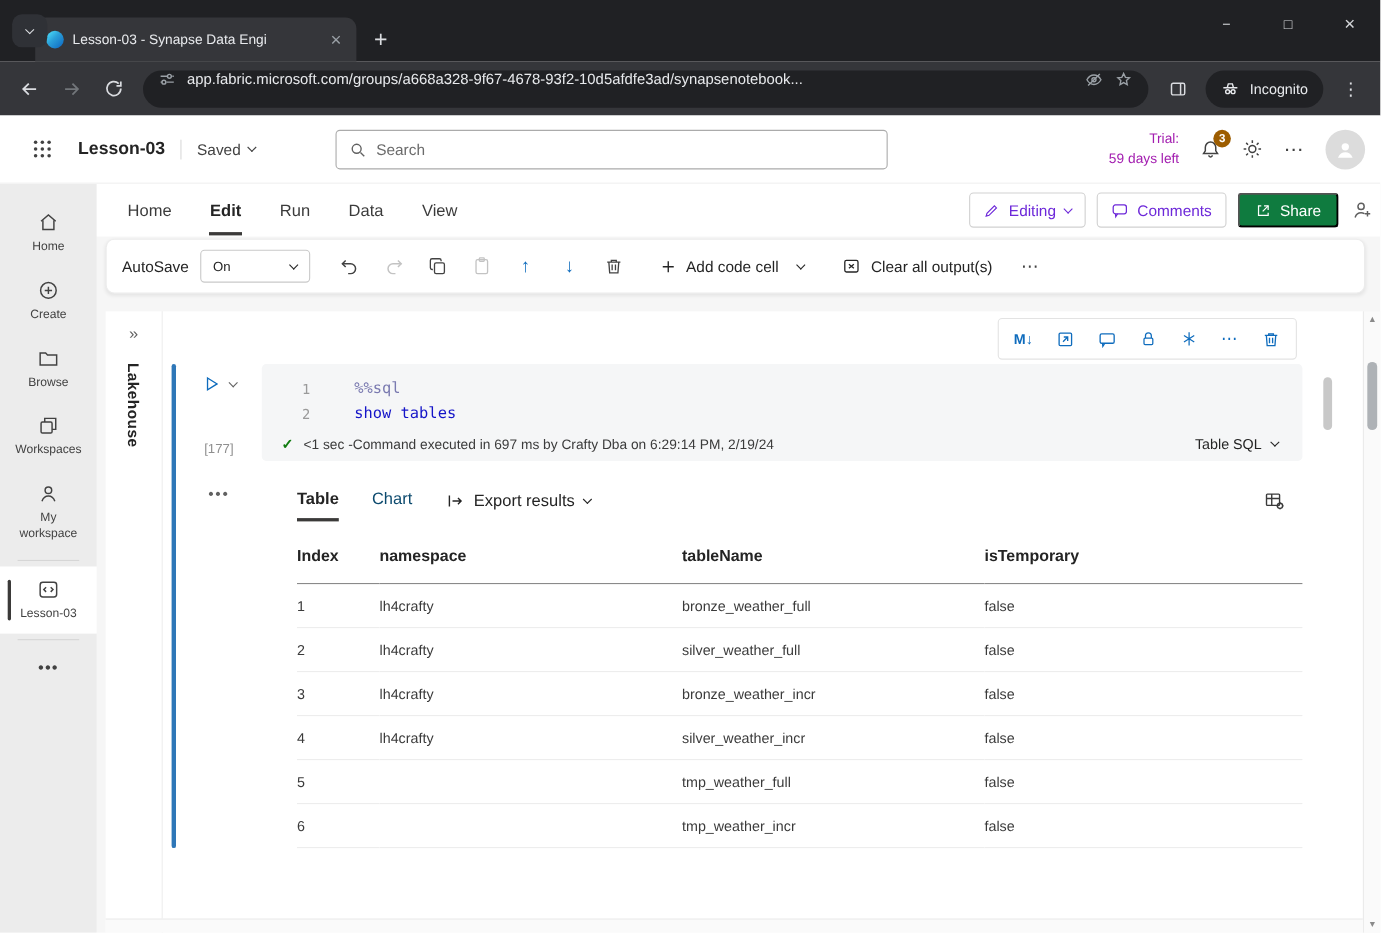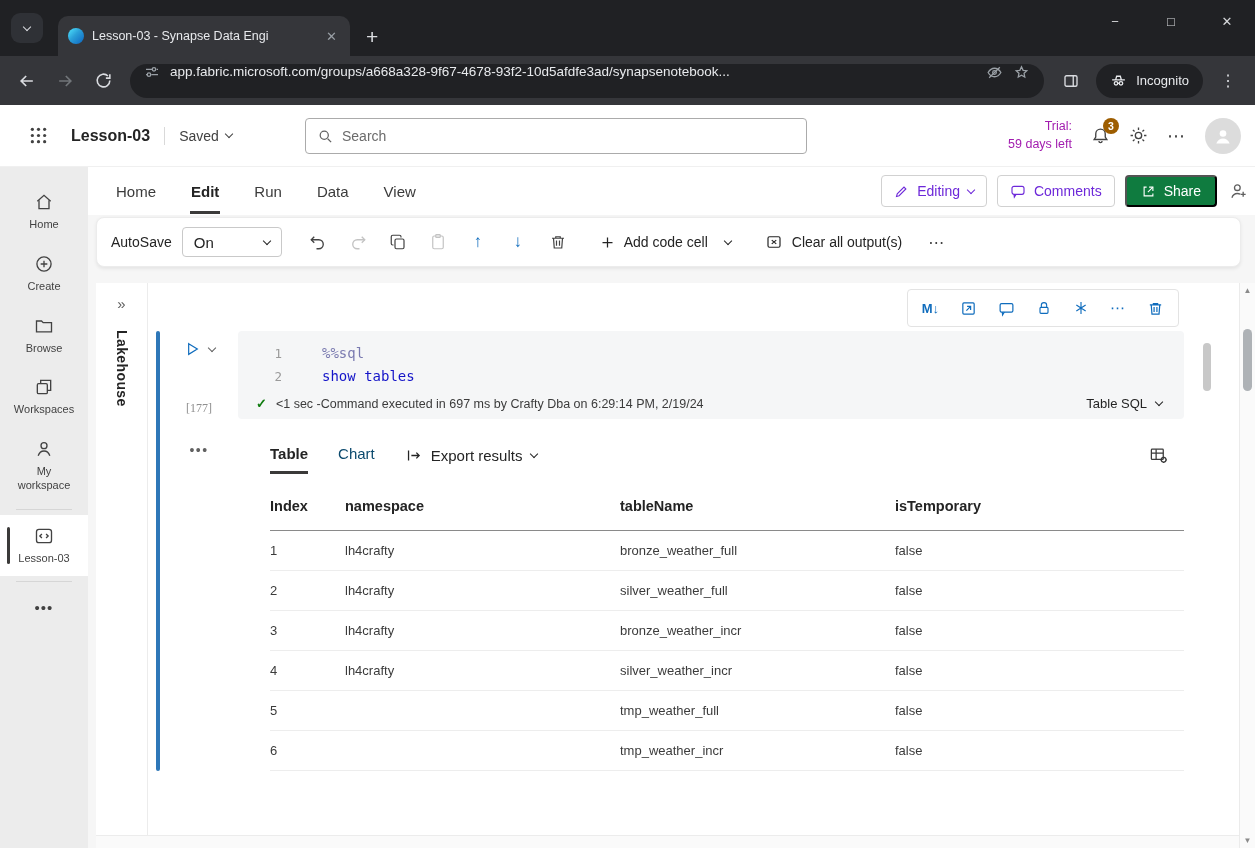--- a/index.html
+++ b/index.html
@@ -3,21 +3,21 @@
 <meta charset="utf-8">
 <style>
 *{margin:0;padding:0;box-sizing:border-box}
 html,body{width:1255px;height:848px;overflow:hidden}
 body{font-family:"Liberation Sans",sans-serif;background:#fff;color:#242424}
 svg{display:block}
 .chev{display:inline-block;width:6px;height:6px;border-right:1.6px solid currentColor;border-bottom:1.6px solid currentColor;transform:rotate(45deg);margin-top:-3px}
 
 .titlebar{height:56px;background:#202124;position:relative;display:flex;align-items:flex-end}
 .tab-search{position:absolute;left:11px;top:13px;width:32px;height:30px;border-radius:9px;background:#2f3136;color:#dadce0;display:flex;align-items:center;justify-content:center}
-.tab{margin-left:58px;width:292px;height:40px;background:#35363a;border-radius:10px 10px 0 0;display:flex;align-items:center;padding:0 10px;color:#e8eaed;min-width:0}
+.tab{margin-left:32px;width:292px;height:40px;background:#35363a;border-radius:10px 10px 0 0;display:flex;align-items:center;padding:0 10px;color:#e8eaed;min-width:0}
 .favicon{width:16px;height:16px;border-radius:50%;background:linear-gradient(135deg,#50e6ff 0%,#2a9fd8 45%,#0c64c0 100%);flex:none}
 .tab-title{flex:1;font-size:12.5px;white-space:nowrap;overflow:hidden;margin:0 8px;color:#e8eaed}
 .tab-close{color:#9aa0a6;font-size:13px;padding:0 3px}
 .newtab{color:#dadce0;font-size:21px;font-weight:300;margin:0 0 9px 16px;line-height:1}
 .win-controls{position:absolute;right:0;top:0;height:42px;display:flex}
 .win-btn{width:56px;display:flex;align-items:center;justify-content:center;color:#d5d7da;font-size:13px}
 .navbar{height:49px;background:#35363a;display:flex;align-items:center;padding:0 10px;gap:4px}
 .nav-icon{width:34px;height:34px;border-radius:50%;display:flex;align-items:center;justify-content:center;color:#dadce0}
 .nav-icon.disabled{color:#72767a}
 .urlbar{flex:1;height:34px;background:#202124;border-radius:17px;display:flex;align-items:flex-start;gap:10px;padding:0 14px;margin:0 6px;min-width:0}
@@ -56,21 +56,21 @@
 .menu-row{height:48px;background:#fff;display:flex;align-items:center;padding-left:27px;flex:none}
 .menu-tab{font-size:15px;color:#3b3b3b;margin-right:33px;padding:14px 1px 11px;border-bottom:3px solid transparent}
 .menu-tab.active{font-weight:700;color:#242424;border-bottom-color:#3b3a39}
 .menu-right{margin-left:auto;display:flex;align-items:center;gap:10px;padding-right:6px}
 .btn-outline{height:32px;border:1px solid #d1d1d1;border-radius:4px;background:#fff;display:flex;align-items:center;gap:8px;padding:0 12px;font-size:14px;color:#6d28d9}
 .btn-share{height:32px;border-radius:4px;background:#0f7b3f;color:#fff;display:flex;align-items:center;gap:8px;padding:0 14px;font-size:14px}
 .collab-icon{color:#5f5f5f;margin-left:2px}
 
 .toolbar-card{margin:2px 14px 0 8px;height:50px;background:#fff;border:1px solid #ececec;border-radius:8px;box-shadow:0 1.6px 3.6px rgba(0,0,0,.07);display:flex;align-items:center;padding:0 14px;flex:none}
 .autosave-label{font-size:14px;color:#242424;margin-right:10px}
-.on-select{height:30px;width:100px;border:1px solid #c9c9c9;border-radius:4px;display:flex;align-items:center;justify-content:space-between;padding:0 11px;font-size:15px;color:#242424;margin-right:16px}
+.on-select{height:30px;width:100px;border:1px solid #c9c9c9;border-radius:4px;display:flex;align-items:center;justify-content:space-between;padding:0 11px;font-size:12px;color:#242424;margin-right:16px}
 .tb-icon{width:40px;height:36px;display:flex;align-items:center;justify-content:center;color:#424242}
 .tb-icon.disabled{color:#c3c3c3}
 .tb-icon.blue{color:#0f6cbd;font-size:17px;font-weight:700}
 .add-cell{display:flex;align-items:center;gap:9px;font-size:14px;color:#242424;margin:0 10px 0 22px}
 .add-cell .chev{margin-left:8px}
 .clear-outputs{display:flex;align-items:center;gap:9px;font-size:14px;color:#242424;margin-left:24px}
 .tb-dots{margin-left:26px;color:#424242;font-size:16px;letter-spacing:1px}
 
 .content{flex:1;display:flex;margin:16px 0 0 8px;min-height:0;position:relative}
 .lakehouse-strip{width:52px;background:#fff;border-right:1px solid #ececec;display:flex;flex-direction:column;align-items:center;padding-top:12px;gap:18px;flex:none}
@@ -78,21 +78,21 @@
 .lakehouse-label{writing-mode:vertical-rl;font-size:14px;font-weight:700;color:#242424;letter-spacing:.4px}
 .canvas{flex:1;background:#fff;position:relative;min-width:0;padding:48px 0 0 8px}
 .cell-toolbar{position:absolute;top:6px;right:60px;background:#fff;border:1px solid #e3e3e3;border-radius:4px;display:flex;align-items:center;gap:21px;padding:9px 14px;color:#0f6cbd}
 .ct-md{font-size:13px;font-weight:700}
 .ct-dots{font-size:15px;letter-spacing:1px}
 .cell-area{display:flex}
 .sel-bar{width:4px;background:#2e77b8;border-radius:2px;flex:none}
 .gutter{width:78px;flex:none;display:flex;flex-direction:column;align-items:center}
 .run-row{display:flex;align-items:center;gap:9px;margin-top:10px;color:#616161}
 .play-btn{color:#0f6cbd}
-.exec-count{font-family:Liberation Serif, serif;font-size:12px;color:#8f8f8f;margin-top:44px}
+.exec-count{font-family:Liberation Sans, sans-serif;font-size:12px;color:#8f8f8f;margin-top:44px}
 .gutter-dots{margin-top:26px;color:#616161;font-size:14px;letter-spacing:1.5px}
 .cell-main{flex:1;margin-right:55px;min-width:0}
 .code-block{background:#f5f6f7;border-radius:4px;padding:11px 18px 8px}
 .code-line{display:flex;font-family:"DejaVu Sans Mono",monospace;font-size:14px;line-height:23px}
 .line-no{width:26px;text-align:right;color:#9a9a9a;font-size:12.5px;margin-right:40px;line-height:23px}
 .code-magic{color:#7a7ab0}
 .code-kw{color:#1414c8}
 .status-row{display:flex;align-items:center;gap:9px;margin-top:8px;font-size:12.5px;color:#3b3b3b}
 .check{color:#107c10;font-size:13px;font-weight:700}
 .spark{margin-left:auto;display:flex;align-items:center;gap:9px;font-size:13px;color:#242424;padding-right:4px}

